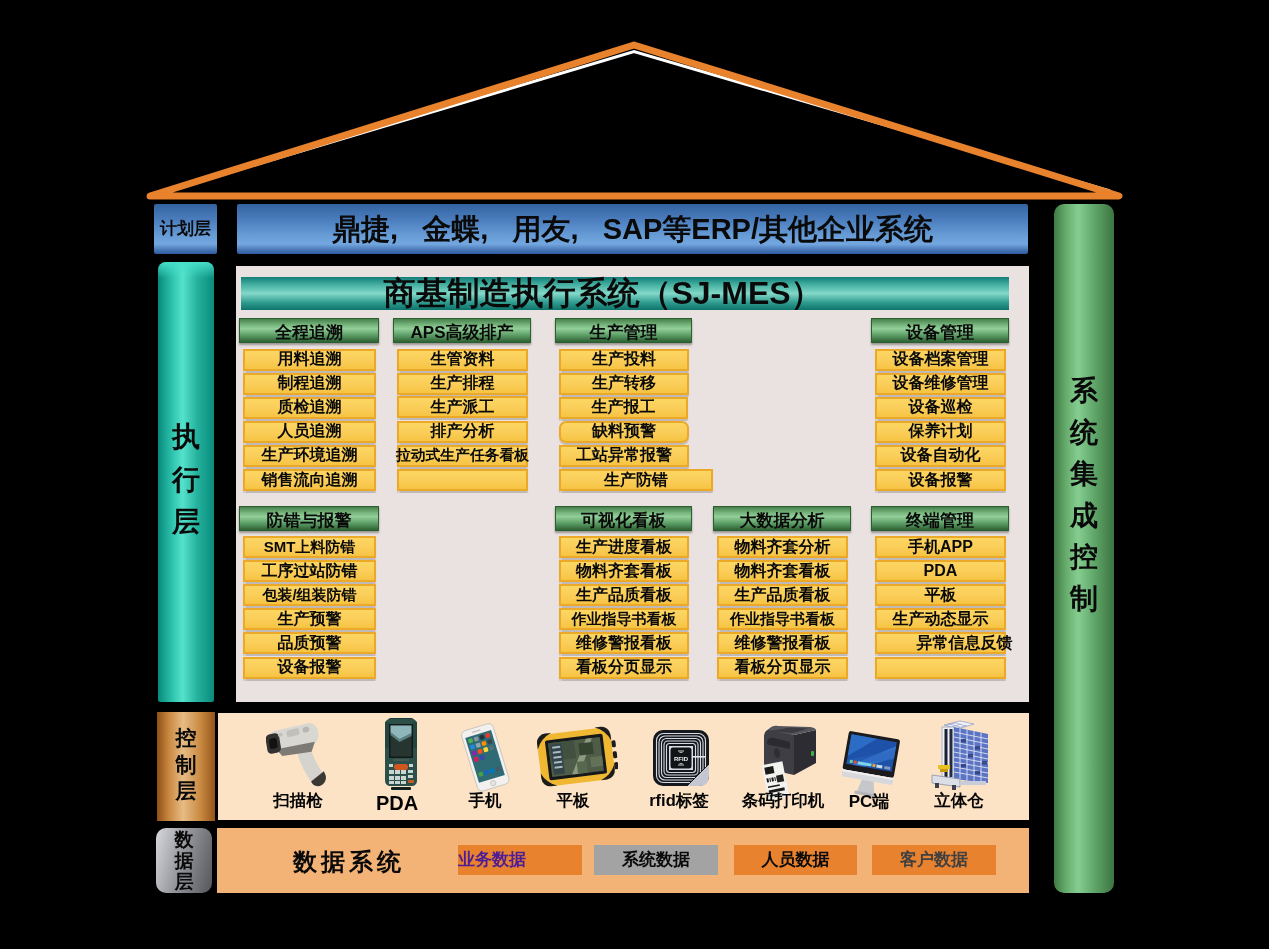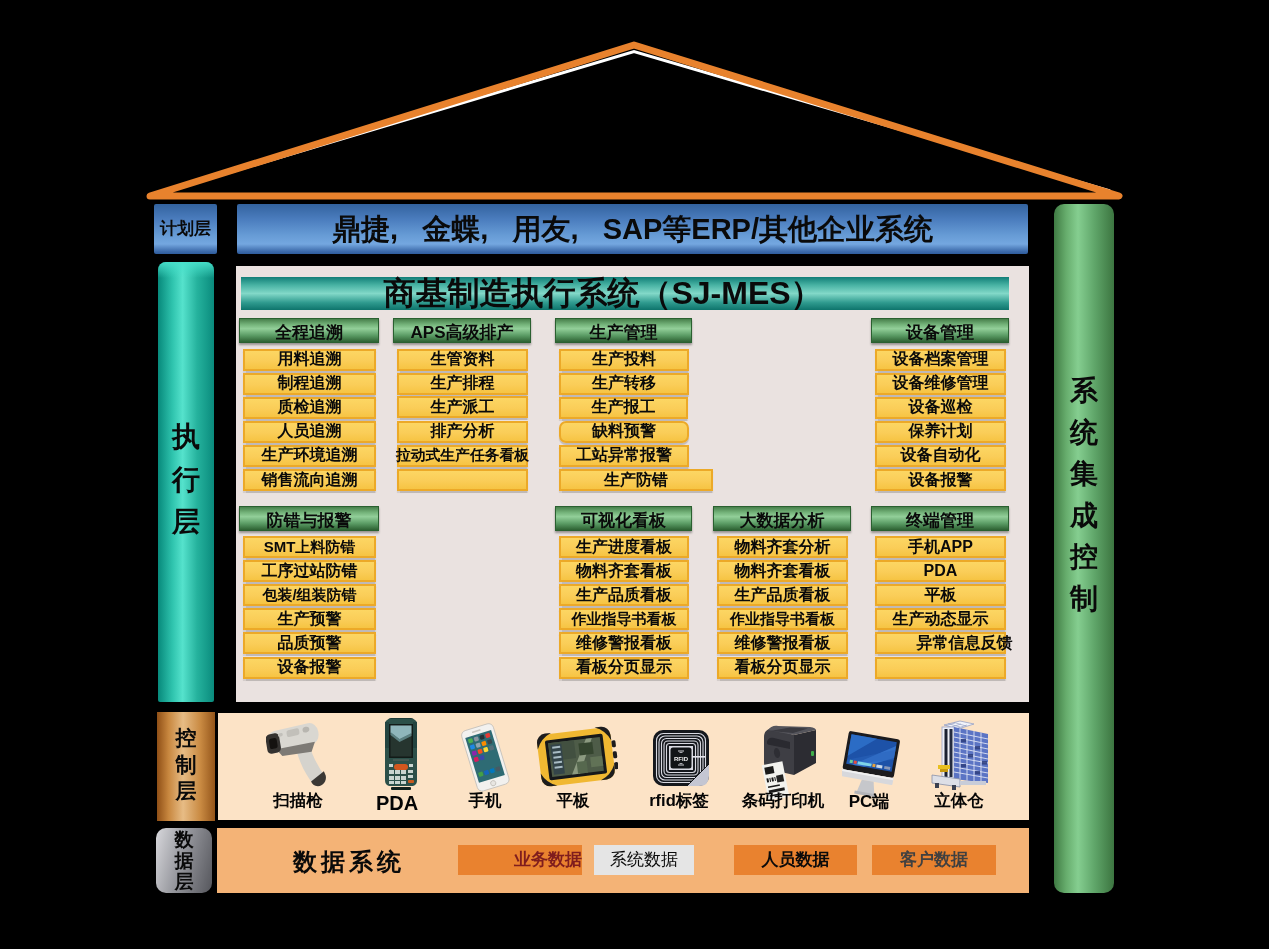--- a/index.html
+++ b/index.html
@@ -431,23 +431,23 @@
 
 <div class="abs" style="left:156px;top:828px;width:56px;height:65px;border-radius:10px;
   background:linear-gradient(105deg,#D8D8DC 0%,#97989E 45%,#55565C 100%);">
   <div class="vtxt" style="left:0;top:1px;width:56px;font-size:19px;line-height:21px;">数<br>据<br>层</div>
 </div>
 
 <div class="abs" style="left:217px;top:828px;width:812px;height:65px;background:#F4B376;"></div>
 
 <div class="abs" style="left:284px;top:846px;width:130px;text-align:center;font-weight:bold;font-size:24px;letter-spacing:4px;color:#0a0a0a;">数据系统</div>
 
-<div class="abs" style="left:458px;top:845px;width:124px;height:30px;background:#E9822F;text-align:right;line-height:30px;font-weight:bold;font-size:17px;color:#7f1d1d;">业务数据</div>
-
-<div class="abs" style="left:594px;top:845px;width:100px;height:30px;background:#e5e5e5;text-align:center;line-height:30px;font-weight:normal;font-size:17px;color:#0a0a0a;">系统数据</div>
+<div class="abs" style="left:458px;top:845px;width:124px;height:30px;background:#E9822F;text-align:left;line-height:30px;font-weight:bold;font-size:17px;color:#4c1d95;">业务数据</div>
+
+<div class="abs" style="left:594px;top:845px;width:124px;height:30px;background:#a3a3a3;text-align:center;line-height:30px;font-weight:bold;font-size:17px;color:#0a0a0a;">系统数据</div>
 
 <div class="abs" style="left:734px;top:845px;width:123px;height:30px;background:#E9822F;text-align:center;line-height:30px;font-weight:bold;font-size:17px;color:#0a0a0a;">人员数据</div>
 
 <div class="abs" style="left:872px;top:845px;width:124px;height:30px;background:#E9822F;text-align:center;line-height:30px;font-weight:bold;font-size:17px;color:#404040;">客户数据</div>
 
 <div class="abs" style="left:1054px;top:204px;width:60px;height:689px;border-radius:10px;
   background:linear-gradient(90deg,#3F7A43 0%,#66AC6C 20%,#85CE90 40%,#5FA569 68%,#3C7540 100%);">
   <div class="vtxt" style="left:0;top:166px;width:60px;font-size:28px;line-height:41.5px;">系<br>统<br>集<br>成<br>控<br>制</div>
 </div>
 </div>

